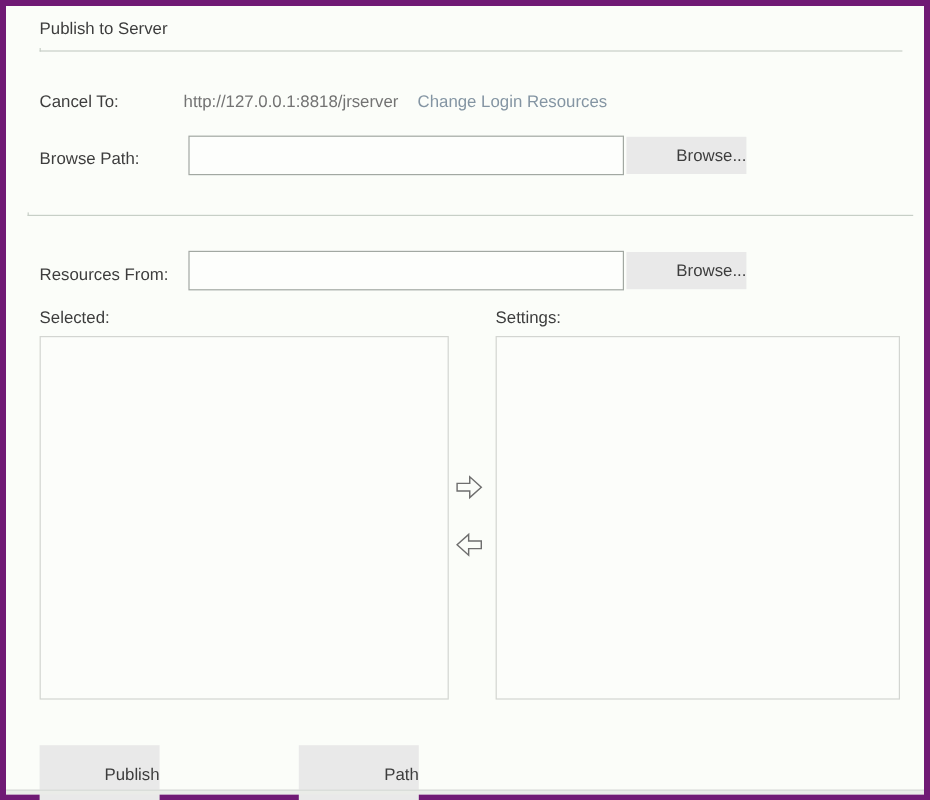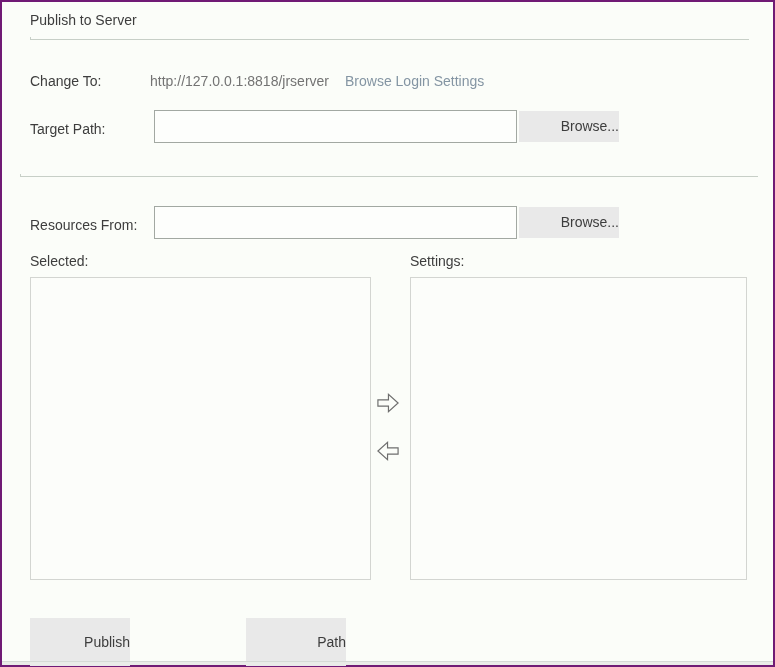--- a/index.html
+++ b/index.html
@@ -8,21 +8,21 @@
     font-family:"Liberation Sans", sans-serif;
     font-size:14px;
     color:#404040;
     background:#ffffff;
     position:relative;
     overflow:hidden;
   }
   .window {
     position:absolute; inset:0;
     background:#fbfdf9;
-    border:2px solid #701a75;
+    border:5px solid #701a75;
   }
   .bottom-strip {
     position:absolute; left:0; right:0; bottom:0; height:4px;
     background:#eaece8;
     border-top:1px solid #d6dad6;
   }
   .abs { position:absolute; }
   .title { left:28px; top:10px; font-size:14px; color:#3d3d3d; }
   .divider { height:1px; background:#c7cfc7; }
   .divider::before {
@@ -86,25 +86,25 @@
   .btn-help { left:244px; }
 </style>
 </head>
 <body>
 
 <div class="window">
 
   <div class="abs title">Publish to Server</div>
   <div class="abs divider divider-1"></div>
 
-  <div class="abs label lbl-publish-to">Change To:</div>
+  <div class="abs label lbl-publish-to">Cancel To:</div>
   <div class="abs url-value">http://127.0.0.1:8818/jrserver</div>
-  <div class="abs link-change-login" style="color:#8495a3;">Browse Login Settings</div>
+  <div class="abs link-change-login" style="color:#8495a3;">Change Login Resources</div>
 
-  <div class="abs label lbl-target">Target Path:</div>
+  <div class="abs label lbl-target">Browse Path:</div>
   <input type="text" class="text-input input-target" value="" style="">
   <button class="btn btn-browse-target">Browse...</button>
 
   <div class="abs divider divider-2"></div>
 
   <div class="abs label lbl-resources-from">Resources From:</div>
   <input type="text" class="text-input input-resources" value="" style="">
   <button class="btn btn-browse-resources">Browse...</button>
 
   <div class="abs label lbl-resources">Selected:</div>

